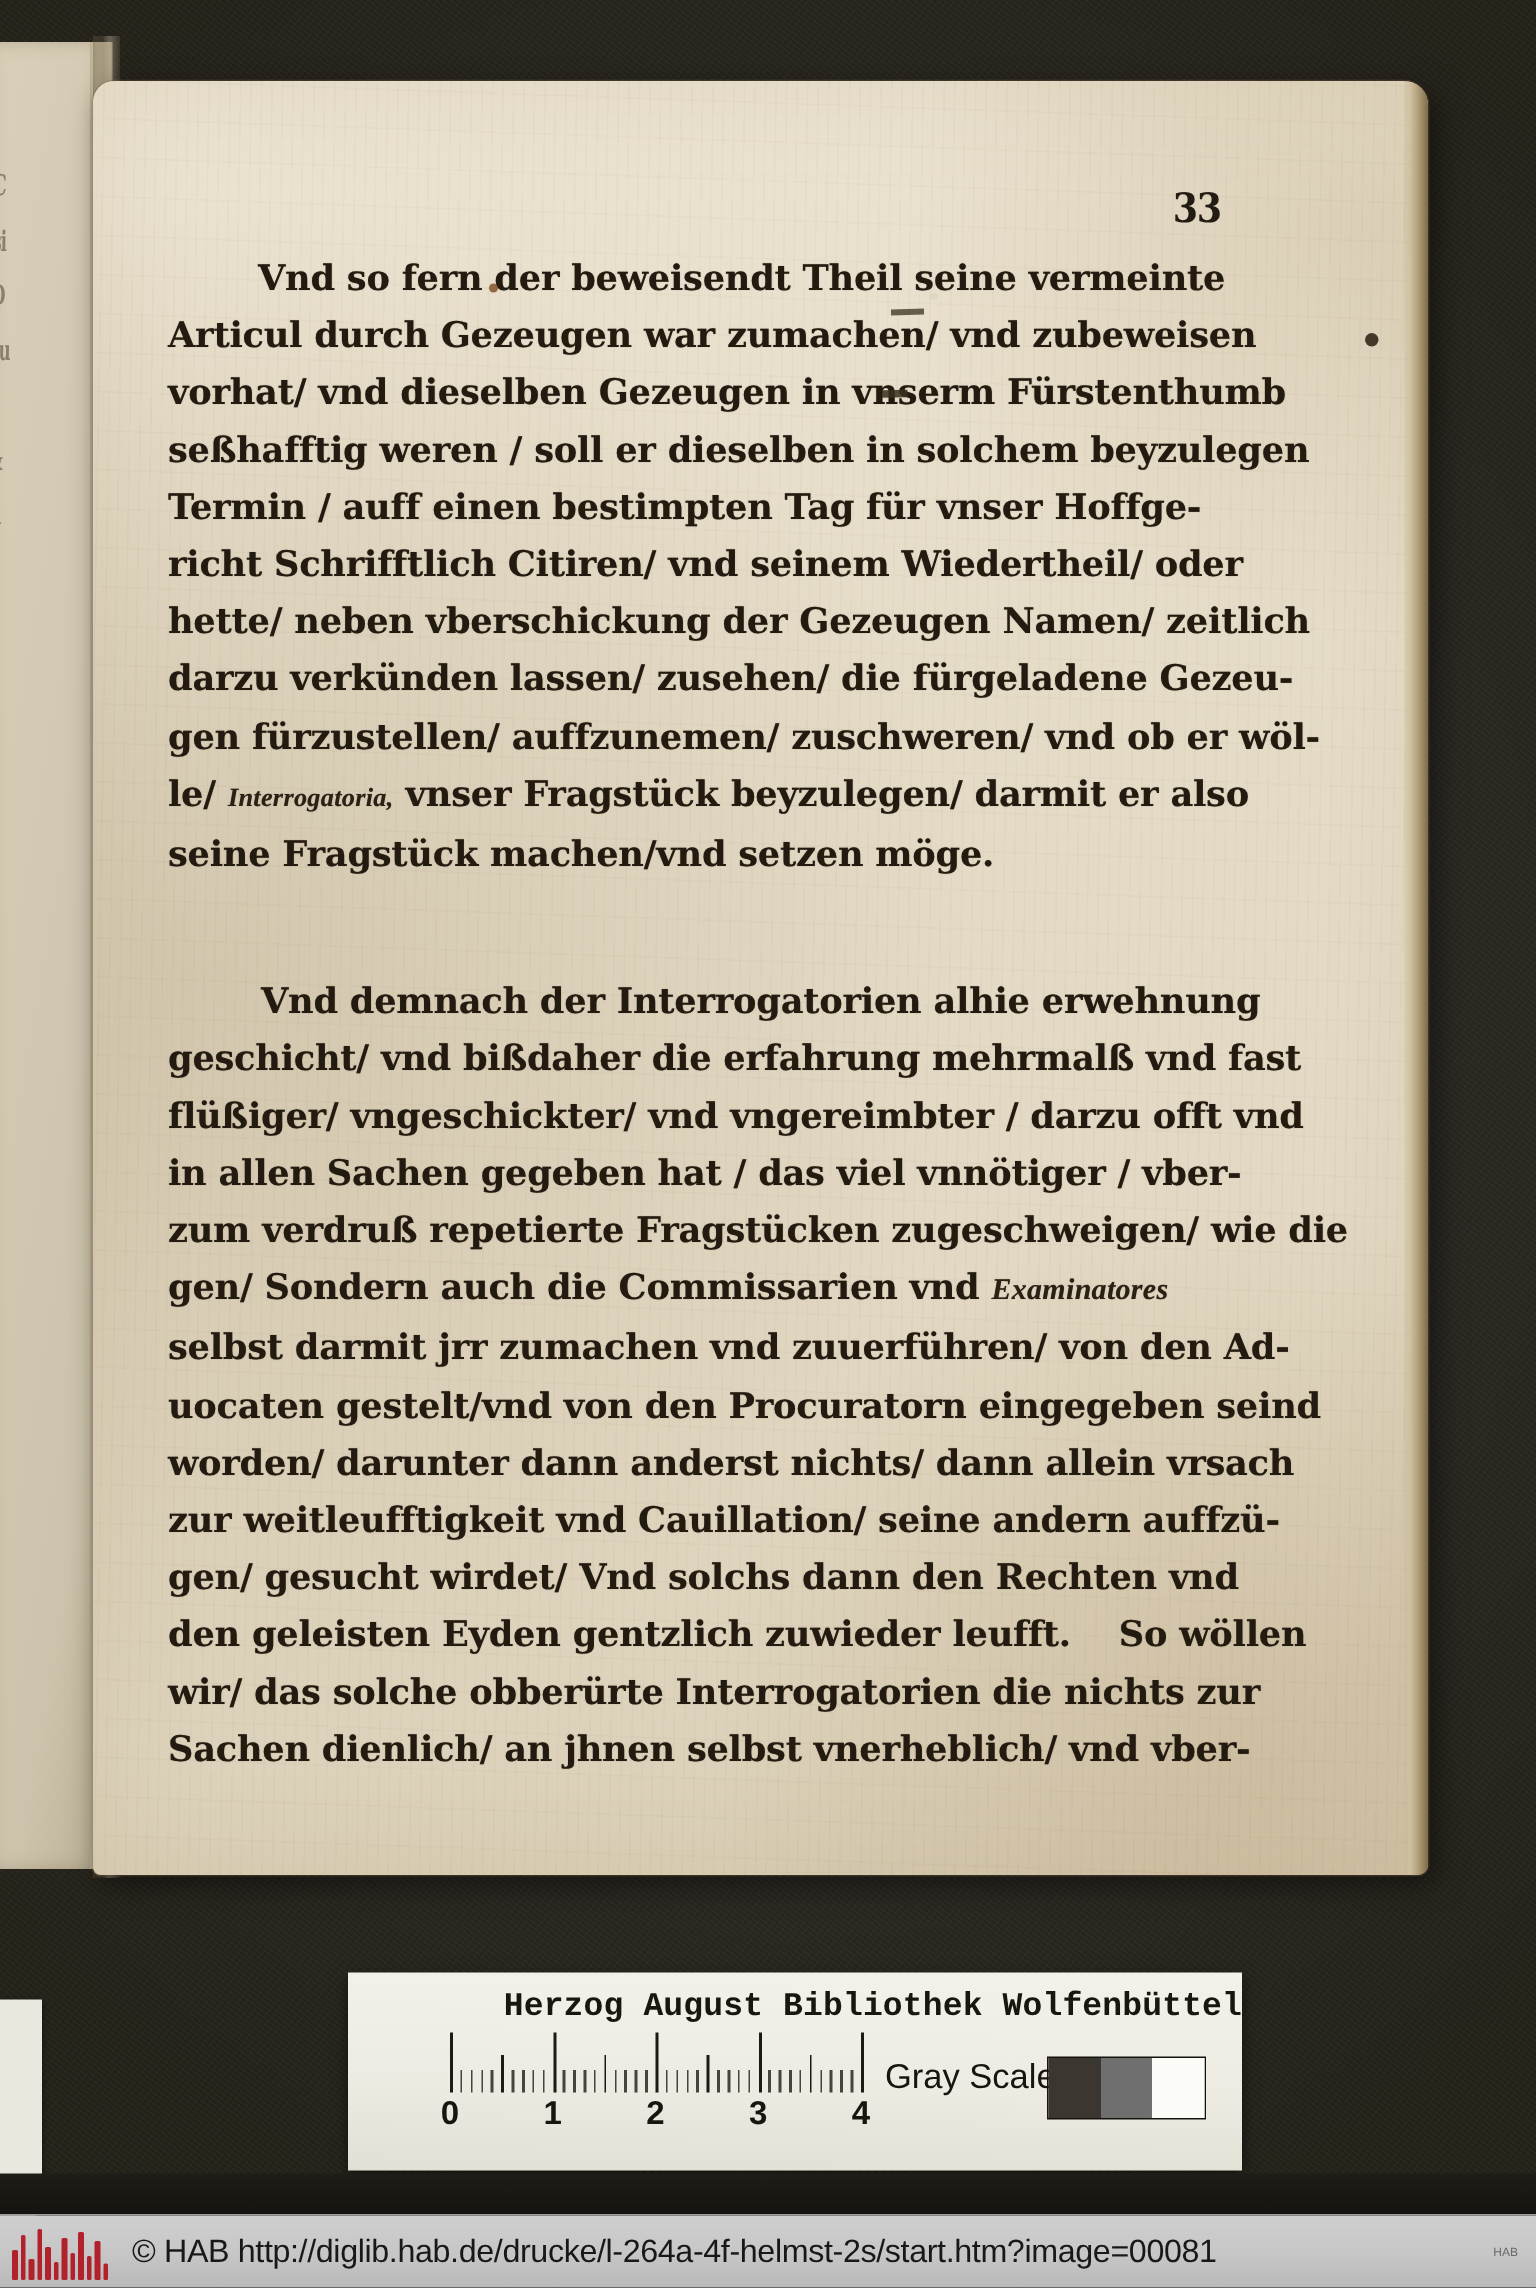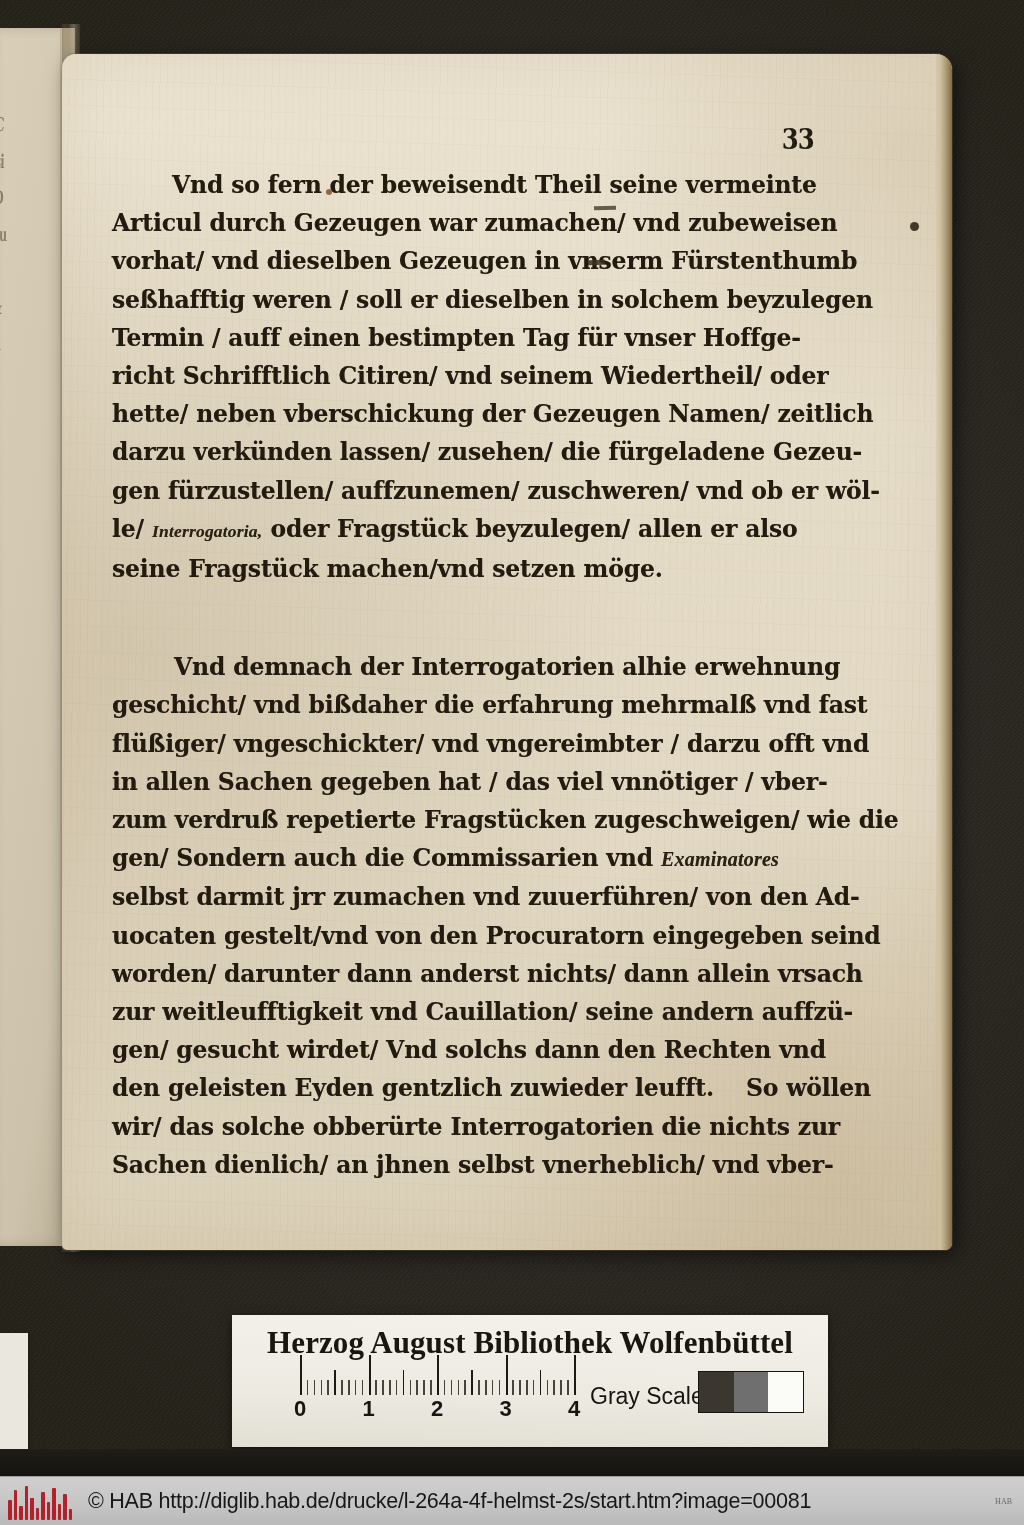--- a/index.html
+++ b/index.html
@@ -158,40 +158,40 @@
   }
   .rom.small{font-size:17.5px;}
 
   
   #ref-card{
     position:absolute;left:232px;top:1315px;width:596px;height:132px;
     background:linear-gradient(181deg,#f3f1ea 0%,#eceae1 60%,#e2dfd4 100%);
     box-shadow:0 3px 9px rgba(0,0,0,.55);
   }
   #ref-card .lib-name{
-    text-align:center;font-family:Liberation Serif, serif;font-weight:700;
-    font-size:31px;color:#17160f;margin-top:10px;letter-spacing:.1px;
+    text-align:right;font-family:Liberation Mono, monospace;font-weight:700;
+    font-size:22px;color:#17160f;margin-top:10px;letter-spacing:.1px;
   }
   #ruler-row{
     position:absolute;left:0;top:48px;width:100%;height:80px;
   }
   #ruler{
     position:absolute;left:68px;top:2px;width:274px;height:56px;
   }
   #ruler .tick{position:absolute;bottom:26px;width:1.6px;background:#1b1a14;}
   #ruler .tick.mm{height:15px;opacity:.8;}
   #ruler .tick.half{height:25px;}
   #ruler .tick.cm{height:40px;width:2.4px;}
   #ruler .num{
     position:absolute;bottom:-1px;
     font-family:"Liberation Sans", sans-serif;font-weight:700;font-size:22px;
     color:#16150f;transform:translateX(-50%);
   }
   #gray-label{
-    position:absolute;left:358px;top:20px;
+    position:absolute;left:358px;top:8px;
     font-family:"Liberation Sans", sans-serif;font-size:23px;color:#16150f;
   }
   #gray-patches{
     position:absolute;left:466px;top:8px;width:106px;height:42px;
     display:flex;border:1.6px solid #14130e;box-sizing:border-box;
   }
   #gray-patches span{flex:1;}
 
   
   .tag{
@@ -212,21 +212,21 @@
     display:flex;align-items:flex-end;justify-content:center;gap:2px;
   }
   #hab-logo i{display:block;width:4px;background:#b2222c;border-radius:1px;}
   #footer-url{
     font-family:"Liberation Sans", sans-serif;
     font-size:21.5px;color:#181818;white-space:nowrap;
     margin-left:16px;letter-spacing:-.25px;
   }
   #footer-mark{
     margin-left:auto;margin-right:12px;
-    font-family:Liberation Serif, serif;font-size:8px;color:#6a6a6a;
+    font-family:Liberation Sans, sans-serif;font-size:8px;color:#6a6a6a;
   }
 
   
   #footer-shadow{
     position:absolute;left:0;bottom:48px;width:1024px;height:28px;
     background:linear-gradient(180deg,#1f1d18 0%,#15130f 100%);
   }
 </style>
 </head>
 <body>
@@ -274,21 +274,21 @@
     <div class="para p1">
       <span class="ln ind">Vnd so fern der beweisendt Theil seine vermeinte</span>
       <span class="ln">Articul durch Gezeugen war zumachen/ vnd zubeweisen</span>
       <span class="ln">vorhat/ vnd dieselben Gezeugen in vnserm Fürstenthumb</span>
       <span class="ln">seßhafftig weren / soll er dieselben in solchem beyzulegen</span>
       <span class="ln">Termin / auff einen bestimpten Tag für vnser Hoffge-</span>
       <span class="ln">richt Schrifftlich Citiren/ vnd seinem Wiedertheil/ oder</span>
       <span class="ln">hette/ neben vberschickung der Gezeugen Namen/ zeitlich</span>
       <span class="ln">darzu verkünden lassen/ zusehen/ die fürgeladene Gezeu-</span>
       <span class="ln">gen fürzustellen/ auffzunemen/ zuschweren/ vnd ob er wöl-</span>
-      <span class="ln"><span>le/ </span><span class="rom small">Interrogatoria,</span><span> oder Fragstück beyzulegen/ allen er also</span></span>
+      <span class="ln"><span>le/ </span><span class="rom small">Interrogatoria,</span><span> vnser Fragstück beyzulegen/ darmit er also</span></span>
       <span class="ln">seine Fragstück machen/vnd setzen möge.</span>
     </div>
 
     <div class="para p2">
       <span class="ln ind2">Vnd demnach der Interrogatorien alhie erwehnung</span>
       <span class="ln">geschicht/ vnd bißdaher die erfahrung mehrmalß vnd fast</span>
       <span class="ln">flüßiger/ vngeschickter/ vnd vngereimbter / darzu offt vnd</span>
       <span class="ln">in allen Sachen gegeben hat / das viel vnnötiger / vber-</span>
       <span class="ln">zum verdruß repetierte Fragstücken zugeschweigen/ wie die</span>
       <span class="ln"><span>gen/ Sondern auch die Commissarien vnd </span><span class="rom">Examinatores</span></span>

